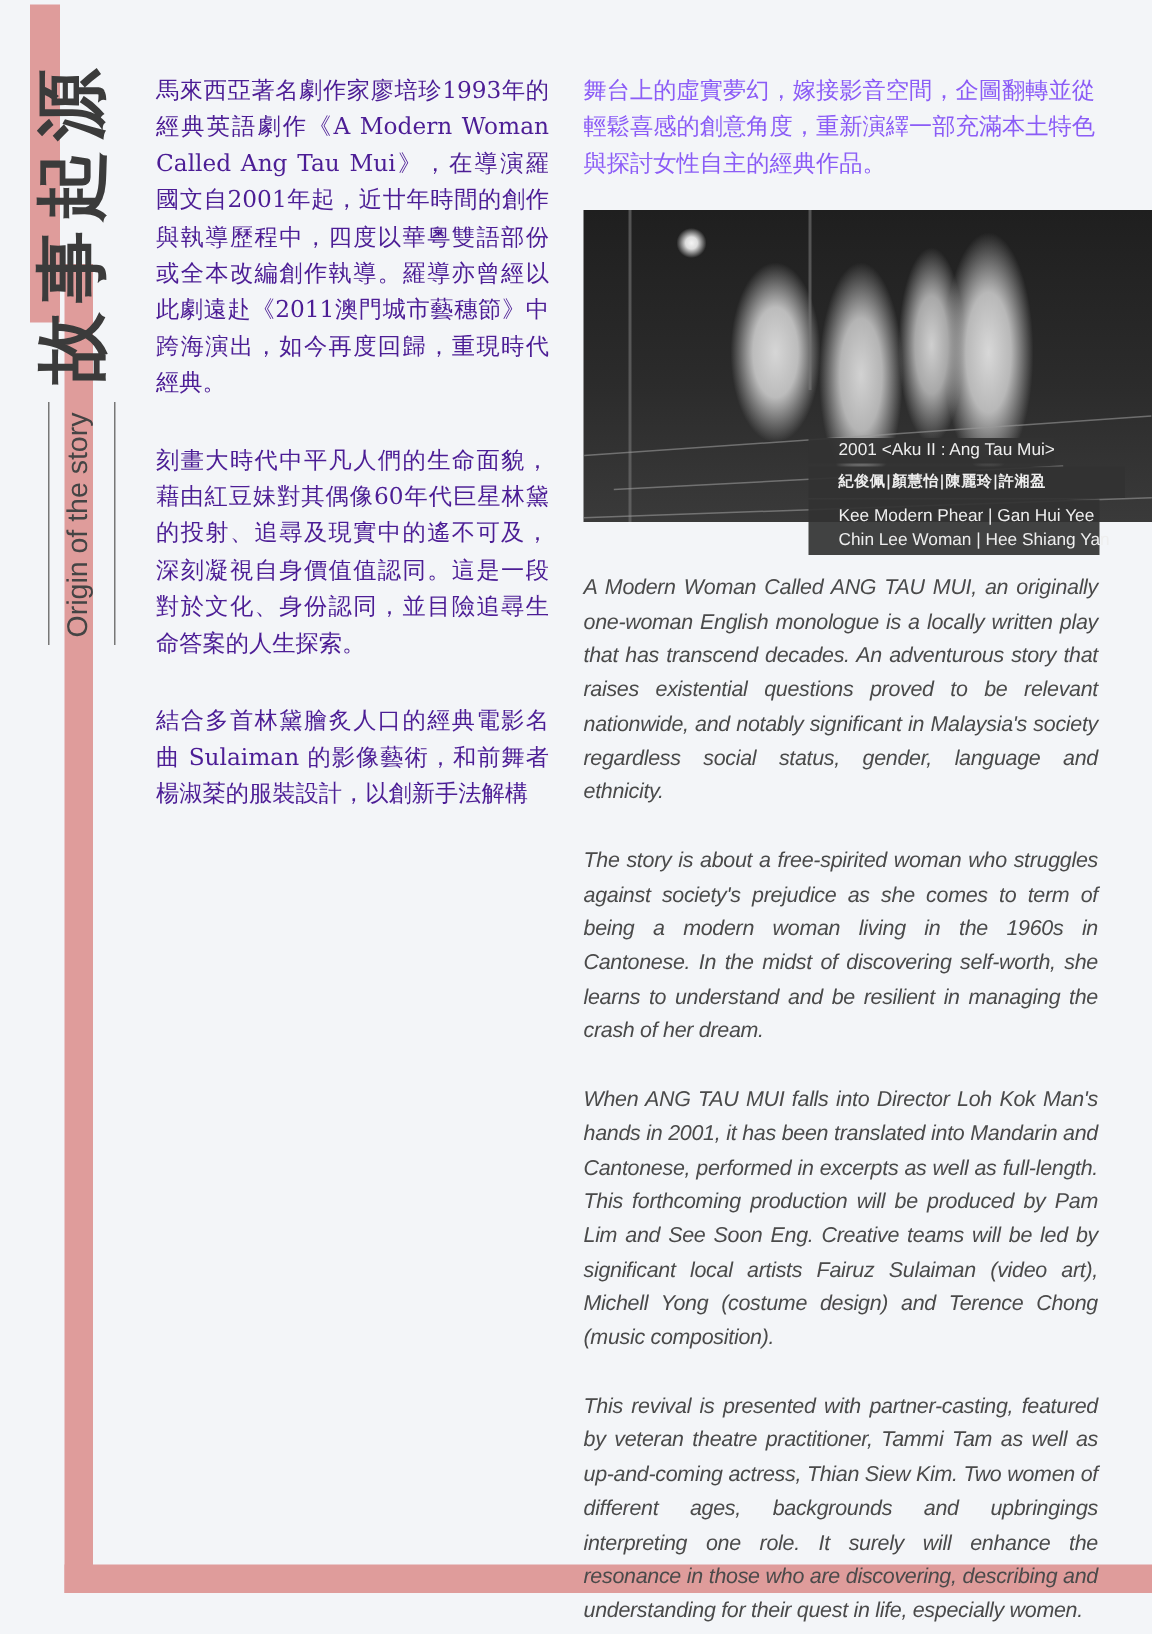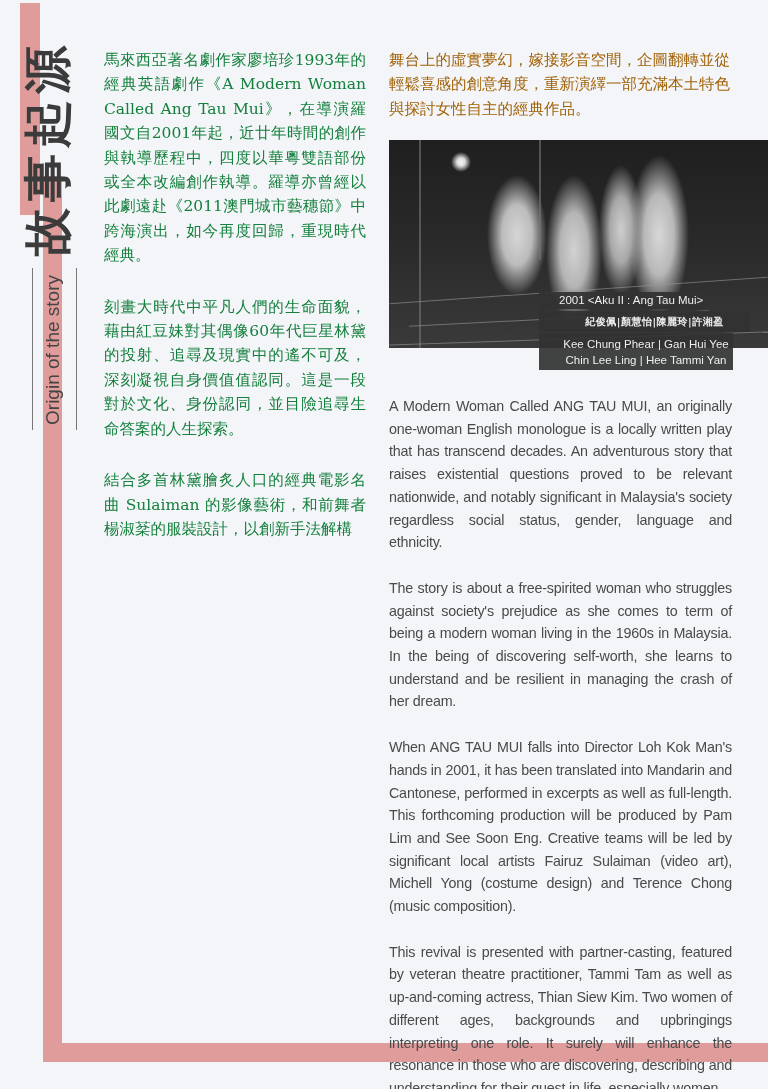--- a/index.html
+++ b/index.html
@@ -30,62 +30,62 @@
     position: absolute; left: 53px; top: 350px;
     transform: translate(-50%, -50%) rotate(-90deg);
     white-space: nowrap;
     font-family: "Liberation Sans", sans-serif;
     font-size: 19px; color: #444;
   }
 
   .col-zh {
     position: absolute; left: 104px; top: 48px; width: 262px;
     font-family: "DejaVu Serif", serif;
-    font-size: 15.5px; line-height: 24.4px; color: #15803d;
+    font-size: 15.5px; line-height: 24.4px; color: #4c1d95;
     text-align: justify;
   }
   .col-zh p { margin: 0 0 27px 0; }
 
   .zh-top {
     position: absolute; left: 389px; top: 48px; width: 352px;
     font-family: "DejaVu Serif", serif;
-    font-size: 15.5px; line-height: 24.4px; color: #a16207;
+    font-size: 15.5px; line-height: 24.4px; color: #8b5cf6;
   }
   .zh-top p { margin: 0; }
 
   #photo {
     position: absolute; left: 389px; top: 140px; width: 379px; height: 208px;
     background:
       radial-gradient(ellipse 10px 10px at 72px 22px, #f4f4f4 0, #ddd 40%, transparent 100%),
       radial-gradient(ellipse 30px 60px at 128px 95px, #d6d6d6 0, #bcbcbc 50%, transparent 100%),
       radial-gradient(ellipse 28px 75px at 185px 110px, #d2d2d2 0, #b4b4b4 50%, transparent 100%),
       radial-gradient(ellipse 22px 65px at 232px 90px, #cfcfcf 0, #a8a8a8 50%, transparent 100%),
       radial-gradient(ellipse 30px 80px at 270px 95px, #d8d8d8 0, #b8b8b8 50%, transparent 100%),
       linear-gradient(180deg, #1f1f1f 0%, #2b2b2b 55%, #3a3a3a 100%);
     overflow: hidden;
   }
   #photo .floorline { position: absolute; height: 1px; background: #9a9a9a; opacity: .6; }
   #photo .pole { position: absolute; width: 2px; background: #777; opacity: .6; }
 
-  .cap { position: absolute; background: rgba(50,50,50,0.92); color: #eee; white-space: nowrap; text-align: center; }
+  .cap { position: absolute; background: rgba(50,50,50,0.92); color: #eee; white-space: nowrap; }
   #cap-1 { left: 539px; top: 292px; width: 164px; height: 17px;
     font-family: "Liberation Sans", sans-serif; font-size: 11.5px; line-height: 17px; padding-left: 20px; box-sizing: border-box; }
   #cap-2 { left: 539px; top: 311px; width: 211px; height: 21px;
     font-family: "DejaVu Serif", serif; font-weight: bold; font-size: 10px; line-height: 21px; padding-left: 20px; box-sizing: border-box; letter-spacing: 0.5px; }
   #cap-3 { left: 539px; top: 333px; width: 194px; height: 37px;
     font-family: "Liberation Sans", sans-serif; font-size: 11.5px; line-height: 16px; padding: 3px 0 0 20px; box-sizing: border-box; }
   #cap-3 div { white-space: nowrap; }
 
   .col-en {
     position: absolute; left: 389px; top: 381px; width: 343px;
     font-family: "Liberation Sans", sans-serif;
     font-size: 14.3px; line-height: 22.7px; color: #4a4a4a;
     text-align: justify; letter-spacing: -0.2px;
   }
-  .col-en p { margin: 14px 0 23px 0; }
+  .col-en p { margin: 0 0 23px 0; font-style: italic; }
 </style>
 </head>
 <body>
 
 <div class="pink" id="bar-top"></div>
 <div class="pink" id="bar-left"></div>
 <div class="pink" id="bar-bottom"></div>
 
 <div class="vline" id="vline-1"></div>
 <div class="vline" id="vline-2"></div>
@@ -107,22 +107,22 @@
   <div class="pole" style="left:30px;top:0;height:208px;"></div>
   <div class="pole" style="left:150px;top:0;height:120px;"></div>
   <div class="floorline" style="left:0;top:150px;width:379px;transform:rotate(-4deg);"></div>
   <div class="floorline" style="left:20px;top:178px;width:300px;transform:rotate(-3deg);"></div>
   <div class="floorline" style="left:0;top:198px;width:379px;transform:rotate(-2deg);"></div>
 </div>
 
 <div class="cap" id="cap-1">2001 &lt;Aku II : Ang Tau Mui&gt;</div>
 <div class="cap" id="cap-2">紀俊佩|顏慧怡|陳麗玲|許湘盈</div>
 <div class="cap" id="cap-3">
-  <div>Kee Chung Phear | Gan Hui Yee</div>
-  <div>Chin Lee Ling | Hee Tammi Yan</div>
+  <div>Kee Modern Phear | Gan Hui Yee</div>
+  <div>Chin Lee Woman | Hee Shiang Yan</div>
 </div>
 
 <div class="col-en">
   <p>A Modern Woman Called ANG TAU MUI, an originally one-woman English monologue is a locally written play that has transcend decades. An adventurous story that raises existential questions proved to be relevant nationwide, and notably significant in Malaysia's society regardless social status, gender, language and ethnicity.</p>
-  <p>The story is about a free-spirited woman who struggles against society's prejudice as she comes to term of being a modern woman living in the 1960s in Malaysia. In the being of discovering self-worth, she learns to understand and be resilient in managing the crash of her dream.</p>
+  <p>The story is about a free-spirited woman who struggles against society's prejudice as she comes to term of being a modern woman living in the 1960s in Cantonese. In the midst of discovering self-worth, she learns to understand and be resilient in managing the crash of her dream.</p>
   <p>When ANG TAU MUI falls into Director Loh Kok Man's hands in 2001, it has been translated into Mandarin and Cantonese, performed in excerpts as well as full-length. This forthcoming production will be produced by Pam Lim and See Soon Eng. Creative teams will be led by significant local artists Fairuz Sulaiman (video art), Michell Yong (costume design) and Terence Chong (music composition).</p>
   <p>This revival is presented with partner-casting, featured by veteran theatre practitioner, Tammi Tam as well as up-and-coming actress, Thian Siew Kim. Two women of different ages, backgrounds and upbringings interpreting one role. It surely will enhance the resonance in those who are discovering, describing and understanding for their quest in life, especially women.</p>
 </div>
 
 </body></html>

